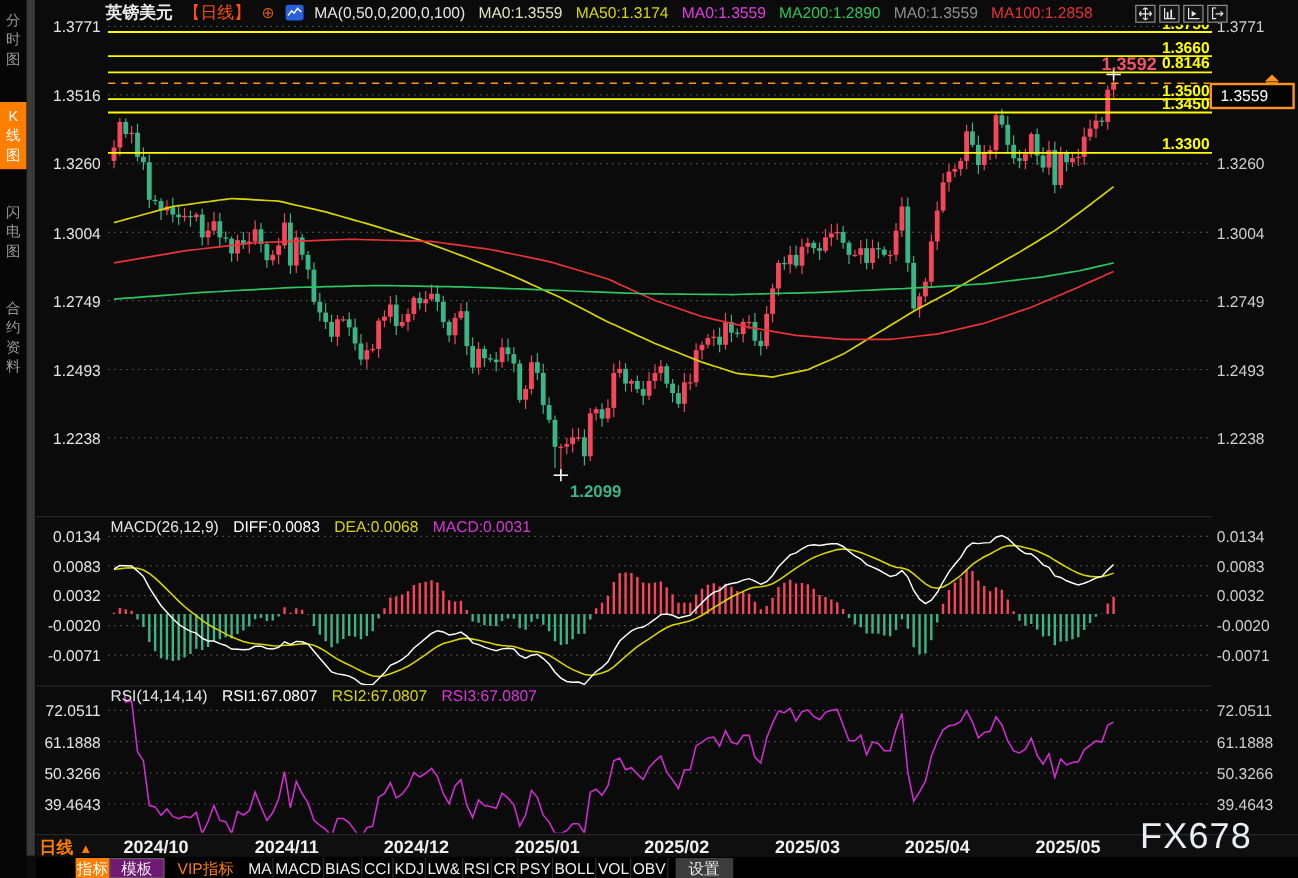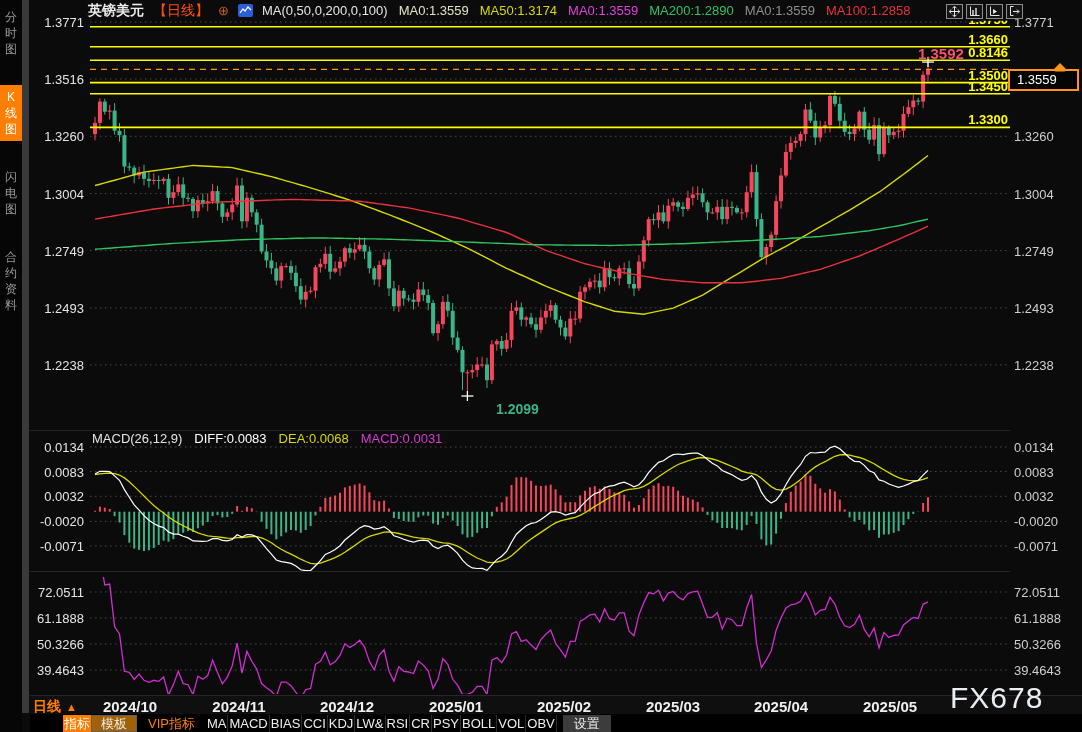--- a/index.html
+++ b/index.html
@@ -39,21 +39,21 @@
   .mon{position:absolute;top:698px;width:84px;text-align:center;font-size:15px;font-weight:bold;color:#efefef;z-index:3;}
   #timeline-strip{position:absolute;left:30px;right:0;top:695px;height:19px;background:#0f0f0f;
                   border-top:1px solid #272727;z-index:1;}
   #period-label{position:absolute;left:33px;top:698px;font-size:14px;font-weight:bold;color:#ff7e00;z-index:3;}
   #period-label .arr{font-size:11px;margin-left:5px;}
   
   #toolbar{position:absolute;left:30px;right:0;top:714px;height:18px;background:#000;display:flex;
            align-items:center;padding-left:33px;font-size:13px;z-index:3;}
   .tbtn{padding:1px 1px;color:#ededed;cursor:pointer;line-height:15px;}
   .tbtn.active{background:#ff7e00;color:#fff;}
-  .tbtn.normal{background:#a16207;border:1px solid #5f5f5f;padding:0 9px;}
+  .tbtn.normal{background:#701a75;border:1px solid #5f5f5f;padding:0 9px;}
   .tbtn.vip{color:#ff7e00;padding:1px 11px;}
   .tbtn.plain{border-right:1px solid #2c2c2c;}
   .tbtn.settings{background:#3c3c3c;margin-left:6px;padding:1px 11px;}
   #watermark{position:absolute;left:950px;top:681px;font-size:30px;color:#e9edf4;
              letter-spacing:1px;z-index:2;}
 </style>
 </head>
 <body>
 
 <div id="app">
@@ -731,23 +731,31 @@
     </div>
 
   <div class="phead" style="top:431px;">
     <span style="color:#e6e6e6;">MACD(26,12,9)</span>
     <span id="macd-values" style="display:flex;gap:12px;">
         <span style="color:#ffffff;text-align:center;">DIFF:0.0083</span>
         <span style="color:#d8d800;">DEA:0.0068</span>
         <span style="color:#d838d8;">MACD:0.0031</span>
       </span>
   </div>
+  <div class="phead" style="top:572px;">
+    <span style="color:#e6e6e6;">RSI(14,14,14)</span>
+    <span id="rsi-values" style="display:flex;gap:12px;">
+        <span style="color:#ffffff;">RSI1:67.0807</span>
+        <span style="color:#d8d800;">RSI2:67.0807</span>
+        <span style="color:#d838d8;">RSI3:67.0807</span>
+      </span>
+  </div>
 
   <div id="hi-label" style="top: 45.0423px;">1.3592</div>
-  <div id="lo-label" style="left: 496px; top: 401.026px;">1.2099</div>
+  <div id="lo-label" style="left: 475px; top: 401.026px;">1.2099</div>
 
   <div id="price-tag" style="top: 68.9244px;">
     <span>1.3559</span>
   </div>
   <div id="price-arrow">
     <svg width="18" height="11">
         <path d="M3 8 L9 2 L15 8 Z" fill="#ff9518"></path>
         <rect x="4" y="8.5" width="10" height="2" fill="#ff9518"></rect>
       </svg>
   </div>

